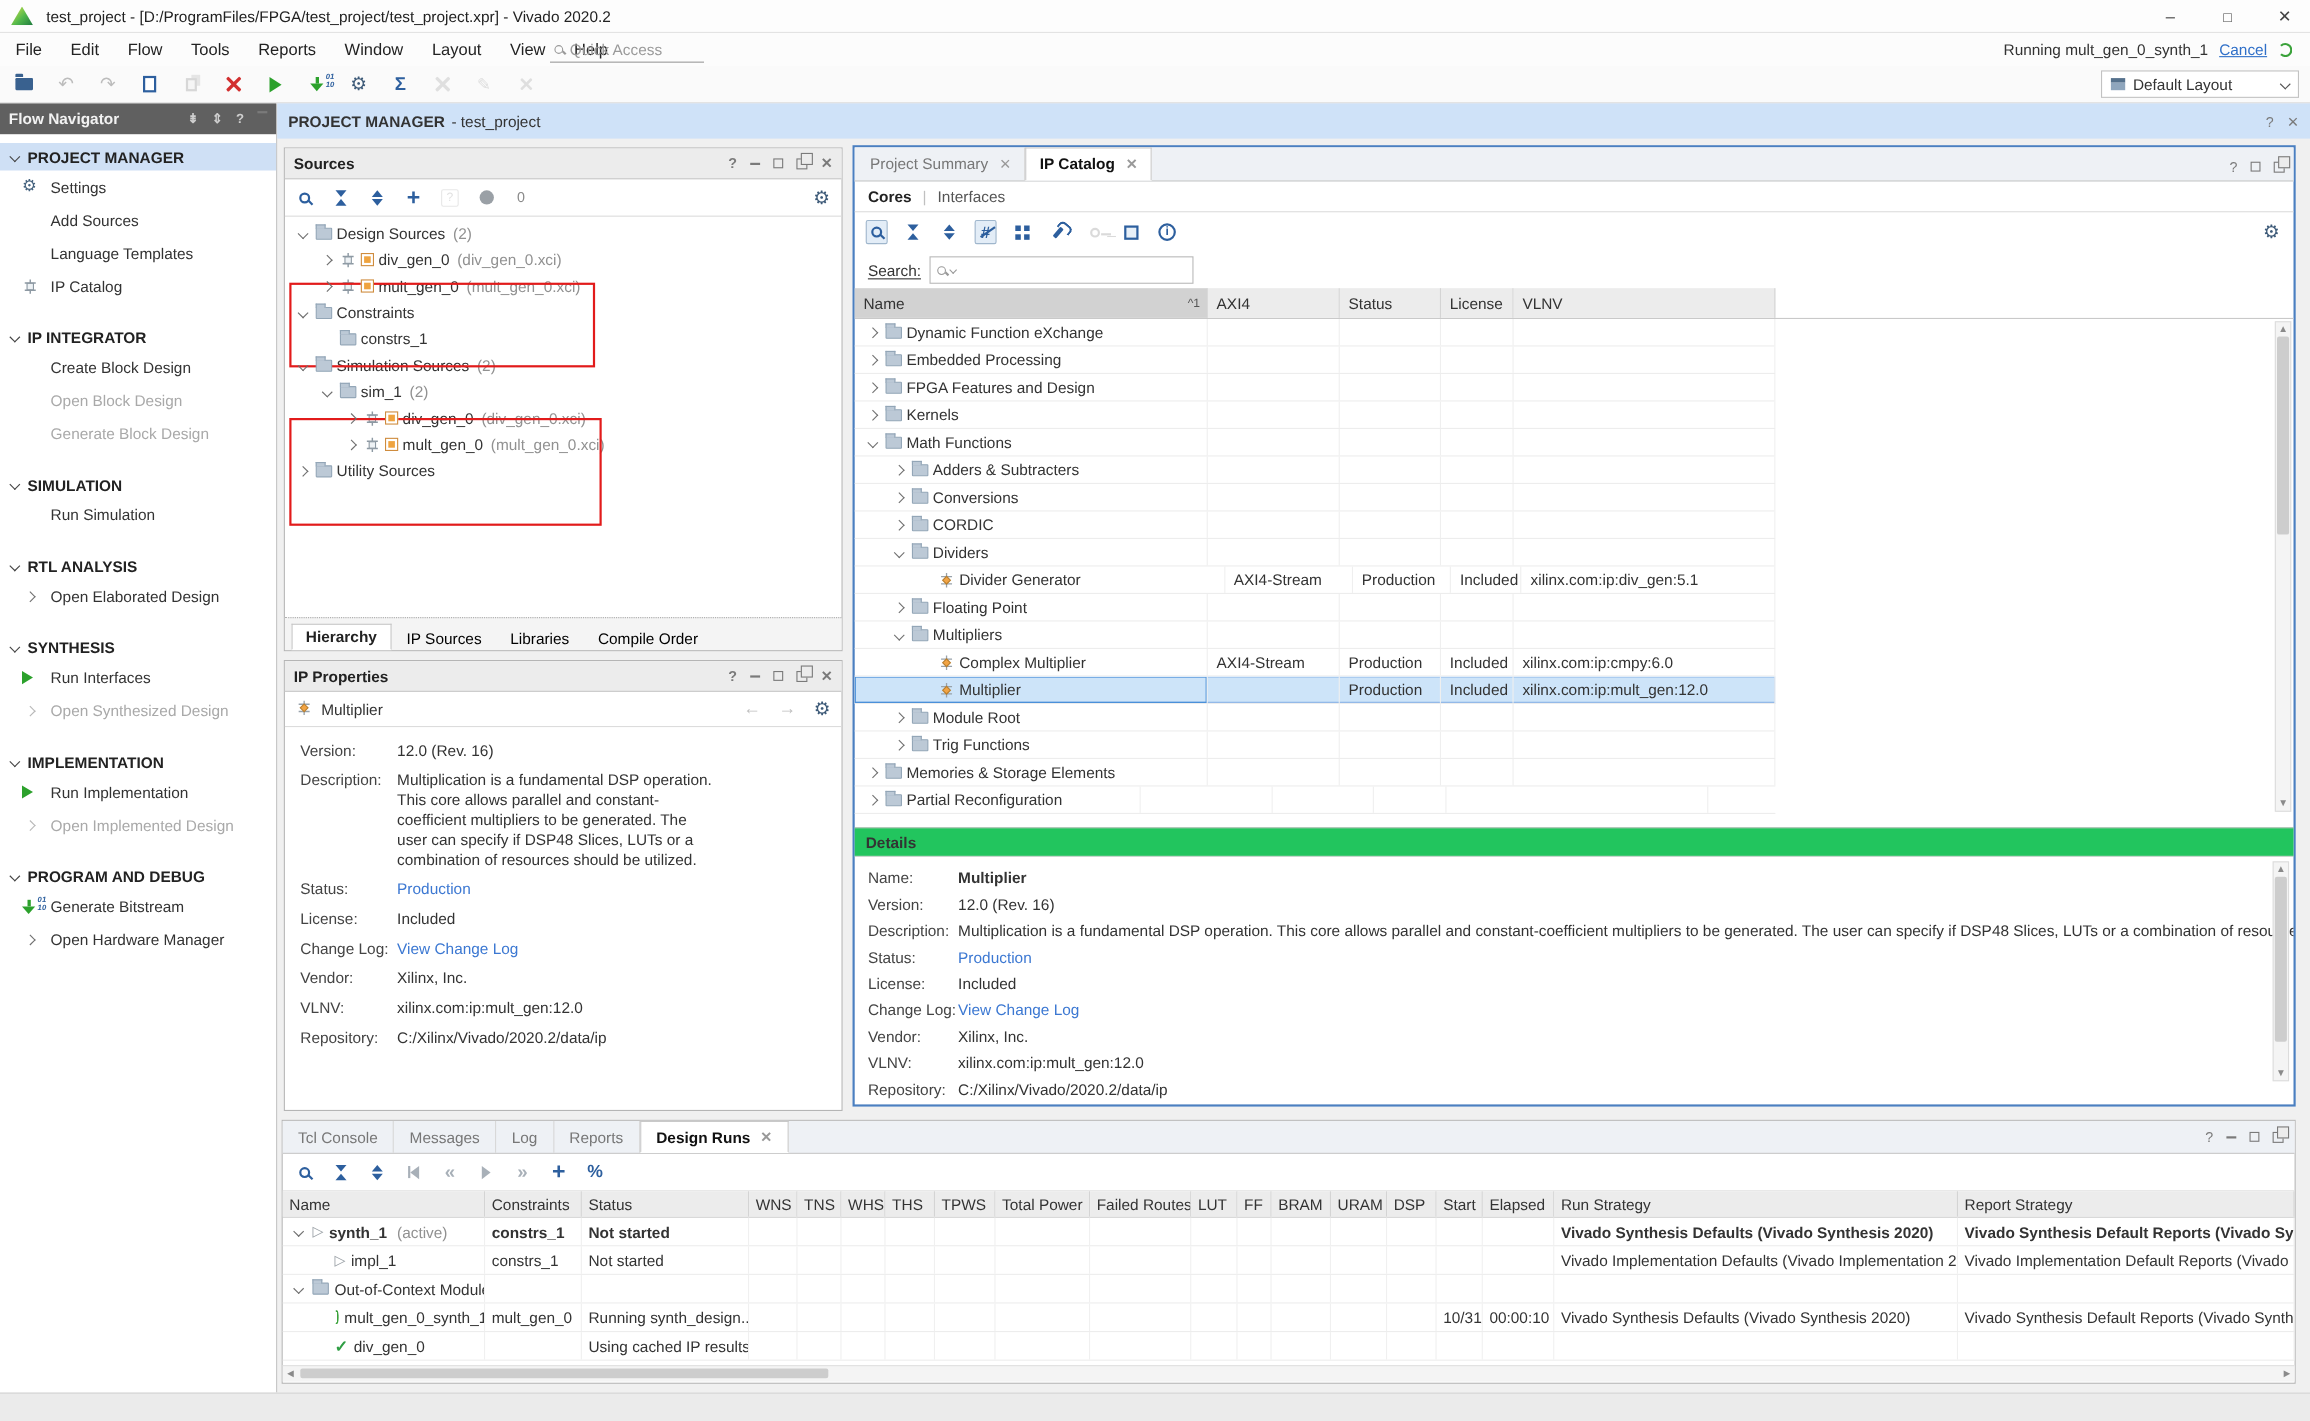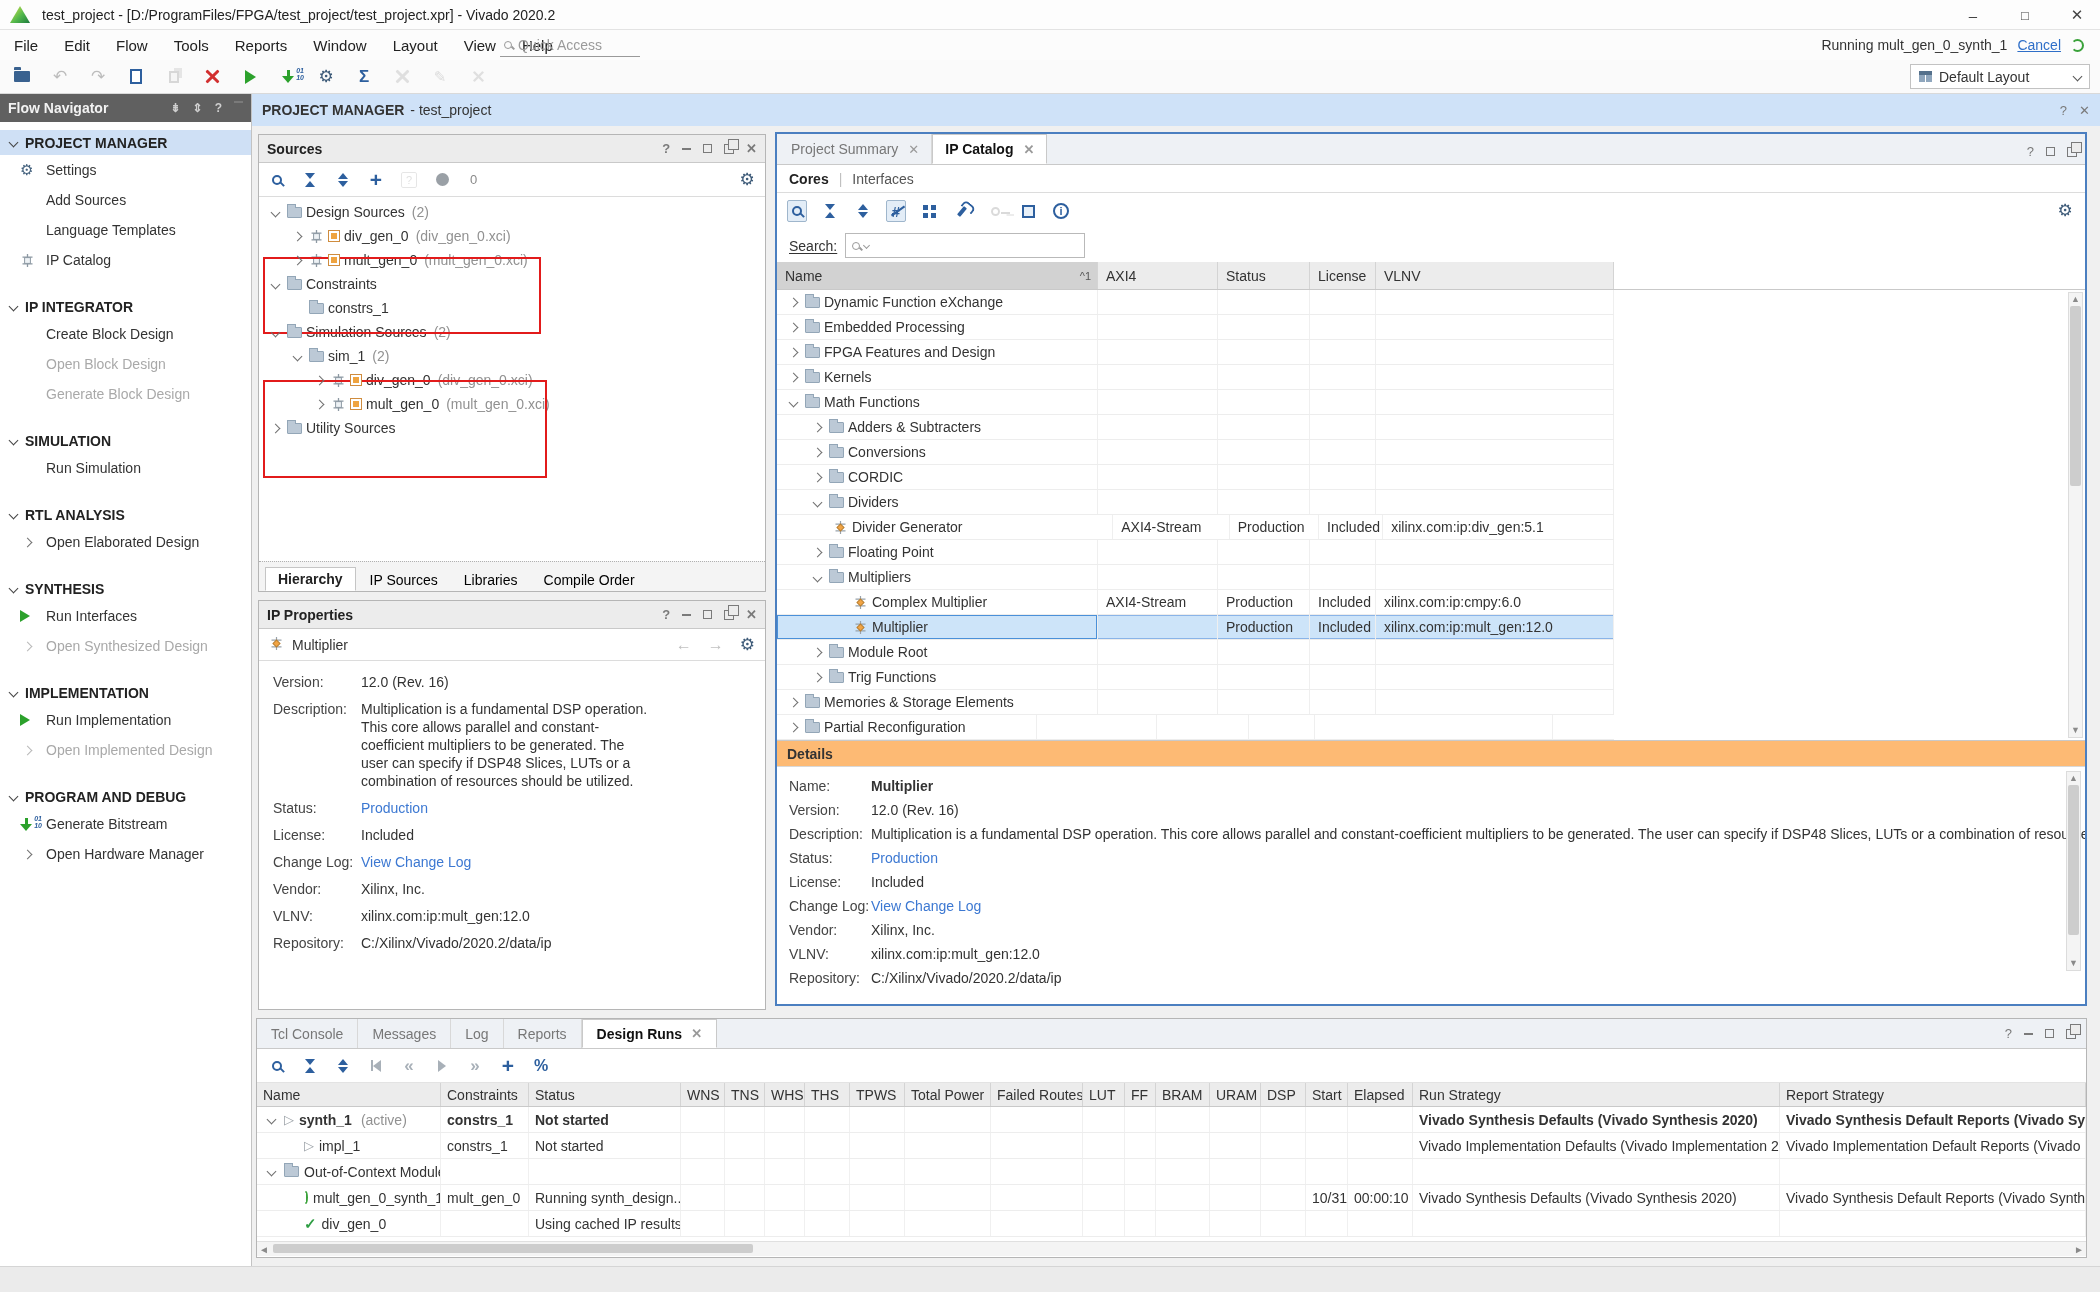--- a/index.html
+++ b/index.html
@@ -168,21 +168,21 @@
   .cathdr .sort{margin-left:auto;margin-right:6px;font-size:11px;color:#555;}
   .catrows{position:relative;}
   .crow{height:25px;display:flex;font-size:14px;align-items:stretch;border-bottom:1px solid #ededed;width:837px;}
   .crow .cc{display:flex;align-items:center;border-right:1px solid #efefef;padding-left:8px;overflow:hidden;white-space:nowrap;}
   .crow.sel{background:#cde4f9;box-shadow:inset 0 0 0 1px #8ab4e8;}
   .crow.sel .cc:first-child{box-shadow:inset 0 0 0 1px #4a90d9;}
   .namecell{gap:4px;}
   .catscroll{position:absolute;right:2px;width:15px;background:#f4f4f4;border:1px solid #dcdcdc;display:flex;flex-direction:column;align-items:center;justify-content:space-between;padding:2px 0;}
   .catscroll .thumb{width:11px;background:#cdcdcd;border-radius:2px;}
   .scar{font-size:9px;color:#8a8a8a;line-height:9px;}
-  .detailshdr{height:27px;background:#fdba74;border-top:1px solid #c9c9c9;border-bottom:1px solid #d8d8d8;display:flex;align-items:center;padding-left:10px;font-weight:bold;font-size:14px;margin-top:0;}
+  .detailshdr{height:27px;background:#22c55e;border-top:1px solid #c9c9c9;border-bottom:1px solid #d8d8d8;display:flex;align-items:center;padding-left:10px;font-weight:bold;font-size:14px;margin-top:12px;}
   .detbody{flex:1;overflow:hidden;padding:10px 0 0 12px;position:relative;}
   .detbody .fr{margin-bottom:6px;}
   .detbody .fr .fl{width:82px;}
   .detbody .fr .fv{white-space:nowrap;}
 
   
   .botpanel{position:absolute;left:256px;top:1018px;width:1831px;height:240px;background:#fff;border:1px solid #b5b5b5;display:flex;flex-direction:column;}
   .bottabs{height:30px;background:#eef1f5;border-bottom:1px solid #c9c9c9;display:flex;align-items:flex-end;position:relative;}
   .btab{height:29px;display:flex;align-items:center;gap:9px;padding:0 14px;font-size:14px;color:#777;border-right:1px solid #d8d8d8;}
   .btab.act{background:#fff;color:#111;font-weight:bold;border:1px solid #c9c9c9;border-bottom:1px solid #fff;}
@@ -795,21 +795,21 @@
           </span>
           <span class="fld"></span>
           <span>Dividers</span>
         </span>
         <span class="cc" style="width:120px"></span>
         <span class="cc" style="width:92px"></span>
         <span class="cc" style="width:66px"></span>
         <span class="cc" style="width:238px"></span>
       </div>
       <div class="crow">
-        <span class="cc namecell" style="width:346px;padding-left:36px">
+        <span class="cc namecell" style="width:346px;padding-left:56px">
           <span class="chvbox"></span>
           <span style="display:inline-flex">
             <svg width="15" height="15" viewBox="0 0 15 15" style="flex:none">
               <path d="M7.5 1v13 M2.5 4.2h10 M2.5 10.8h10" stroke="#98a2ab" stroke-width="1.2" fill="none"></path>
               <rect x="5" y="5" width="5" height="5" fill="#f2a444" stroke="#b97f2f" transform="rotate(45 7.5 7.5)"></rect>
             </svg>
           </span>
           <span>Divider Generator</span>
         </span>
         <span class="cc" style="width:120px">AXI4-Stream</span>

